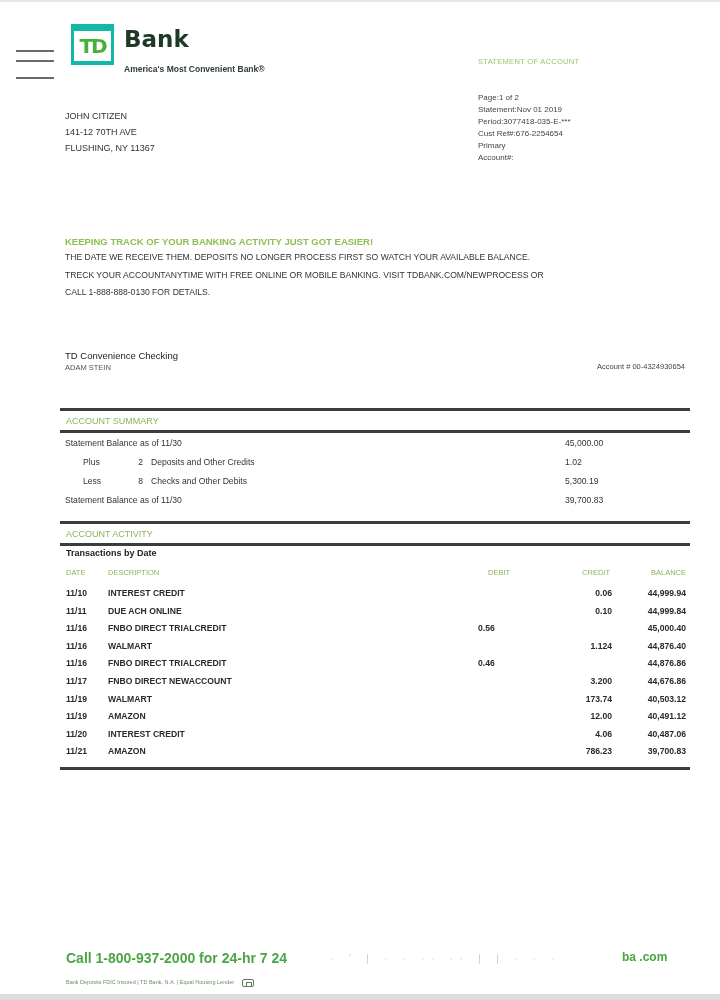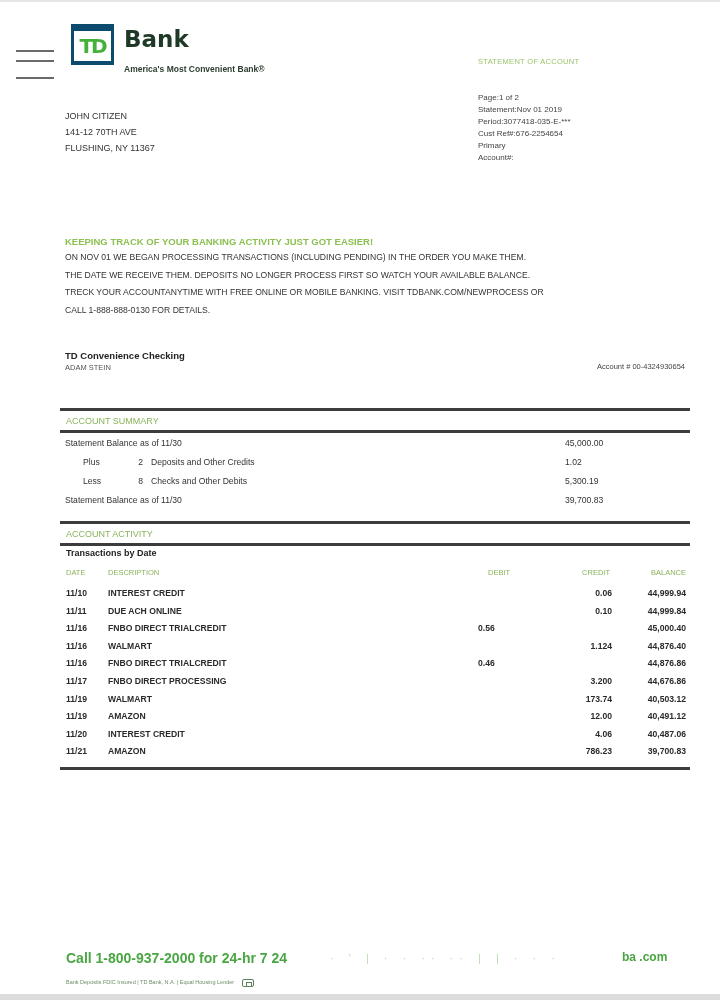--- a/index.html
+++ b/index.html
@@ -5,38 +5,38 @@
   * { box-sizing: border-box; margin: 0; padding: 0; }
   html, body { width: 720px; height: 1000px; background: #ffffff; overflow: hidden; }
   body { font-family: "Liberation Sans", "DejaVu Sans", sans-serif; color: #2a2a2a; position: relative; }
   .topline { position: absolute; left: 0; top: 0; width: 720px; height: 2px; background: #e6e6e6; }
   .menu-btn { position: absolute; left: 16px; top: 44px; width: 40px; height: 36px; cursor: pointer; }
   .menu-btn span { position: absolute; left: 0; width: 38px; height: 2px; background: #6a6a6a; }
   .menu-btn span:nth-child(1) { top: 6px; }
   .menu-btn span:nth-child(2) { top: 16px; }
   .menu-btn span:nth-child(3) { top: 33px; }
 
-  .logo { position: absolute; left: 71px; top: 24px; width: 43px; height: 41px; background: #0c4a6e; color: #fff;
+  .logo { position: absolute; left: 71px; top: 24px; width: 43px; height: 41px; background: #14b8a6; color: #fff;
           font-family: "DejaVu Sans", sans-serif; font-weight: bold; font-size: 22px; line-height: 41px; text-align: center; letter-spacing: -3px; }
   .logo-inner { display:inline-block; background:#fff; color:#45b03a; padding: 0 3px; line-height: 26px; margin-top: 7px; font-size: 20px; letter-spacing: -2px; border: 2px solid #fff; }
   .bank-word { position: absolute; left: 124px; top: 26px; font-size: 23px; font-weight: bold; color: #1e3a26; font-family: "DejaVu Sans", sans-serif; }
   .tagline { position: absolute; left: 124px; top: 64px; font-size: 8.5px; font-weight: bold; color: #2d3d30; }
 
   .stmt-title { position: absolute; left: 478px; top: 57px; font-size: 7.5px; color: #9bc46b; letter-spacing: 0.3px; }
   .meta { position: absolute; left: 478px; top: 92px; width: 208px; font-size: 8px; color: #444; }
   .meta .row { display: flex; height: 12px; line-height: 12px; }
 
   .address { position: absolute; left: 65px; top: 108px; font-size: 9px; color: #333; line-height: 16px; }
 
   .notice { position: absolute; left: 65px; top: 236px; width: 600px; }
   .notice-title { font-size: 9.5px; color: #8cc152; font-weight: bold; margin-bottom: 2px; }
   .notice-body { font-size: 8.6px; color: #333; line-height: 17.6px; }
 
   .product { position: absolute; left: 65px; top: 350px; }
-  .product-name { font-size: 9.5px; font-weight: bold; color: #222; }
+  .product-name { font-size: 9.5px; font-weight: normal; color: #222; }
   .product-owner { font-size: 7.5px; color: #555; margin-top: 2px; }
   .acct-num { position: absolute; right: 35px; top: 362px; font-size: 7.5px; color: #444; }
 
   .rule { position: absolute; left: 60px; width: 630px; height: 2.5px; background: #3c3c3c; }
   .section-head { position: absolute; left: 66px; font-size: 9px; color: #8ab45a; }
 
   .summary { position: absolute; left: 65px; top: 434px; width: 620px; font-size: 8.6px; color: #333; }
   .summary .srow { display: flex; height: 19px; line-height: 19px; }
   .summary .lbl { flex: 1; }
   .summary .indent { padding-left: 18px; display: flex; flex: 1; }
@@ -111,21 +111,20 @@
 
 <div class="address">
   <div>JOHN CITIZEN</div>
   <div>141-12 70TH AVE</div>
   <div>FLUSHING, NY 11367</div>
 </div>
 
 <div class="notice">
   <div class="notice-title">KEEPING TRACK OF YOUR BANKING ACTIVITY JUST GOT EASIER!</div>
   <div class="notice-body">
-    <div>ON NOV 01 WE BEGAN PROCESSING TRANSACTIONS (INCLUDING PENDING) IN THE ORDER YOU MAKE THEM.</div>
     <div>THE DATE WE RECEIVE THEM. DEPOSITS NO LONGER PROCESS FIRST SO WATCH YOUR AVAILABLE BALANCE.</div>
     <div>TRECK YOUR ACCOUNTANYTIME WITH FREE ONLINE OR MOBILE BANKING. VISIT TDBANK.COM/NEWPROCESS OR</div>
     <div>CALL 1-888-888-0130 FOR DETAILS.</div>
   </div>
 </div>
 
 <div class="product">
   <div class="product-name">TD Convenience Checking</div>
   <div class="product-owner">ADAM STEIN</div>
 </div>
@@ -206,21 +205,21 @@
     </div>
   <div class="trow">
       <span class="c-date">11/16</span>
       <span class="c-desc">FNBO DIRECT TRIALCREDIT</span>
       <span class="c-debit">0.46</span>
       <span class="c-credit"></span>
       <span class="c-bal">44,876.86</span>
     </div>
   <div class="trow">
       <span class="c-date">11/17</span>
-      <span class="c-desc">FNBO DIRECT PROCESSING</span>
+      <span class="c-desc">FNBO DIRECT NEWACCOUNT</span>
       <span class="c-debit"></span>
       <span class="c-credit">3.200</span>
       <span class="c-bal">44,676.86</span>
     </div>
   <div class="trow">
       <span class="c-date">11/19</span>
       <span class="c-desc">WALMART</span>
       <span class="c-debit"></span>
       <span class="c-credit">173.74</span>
       <span class="c-bal">40,503.12</span>

